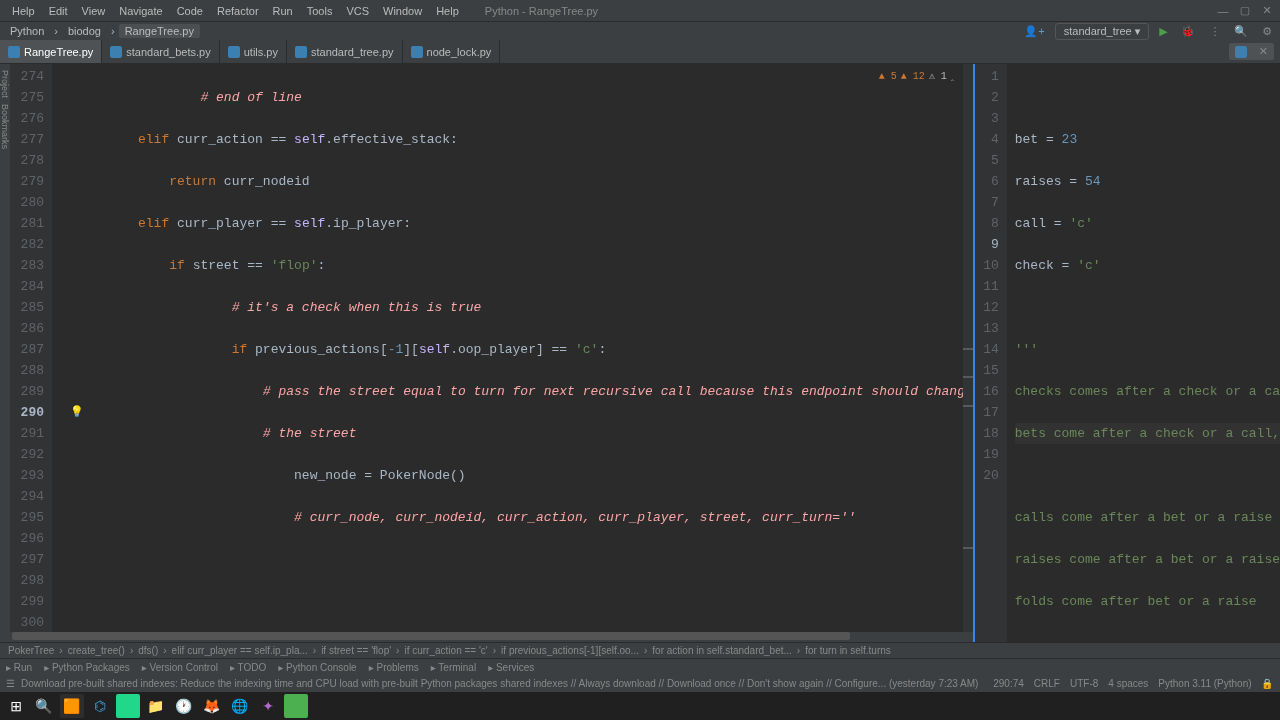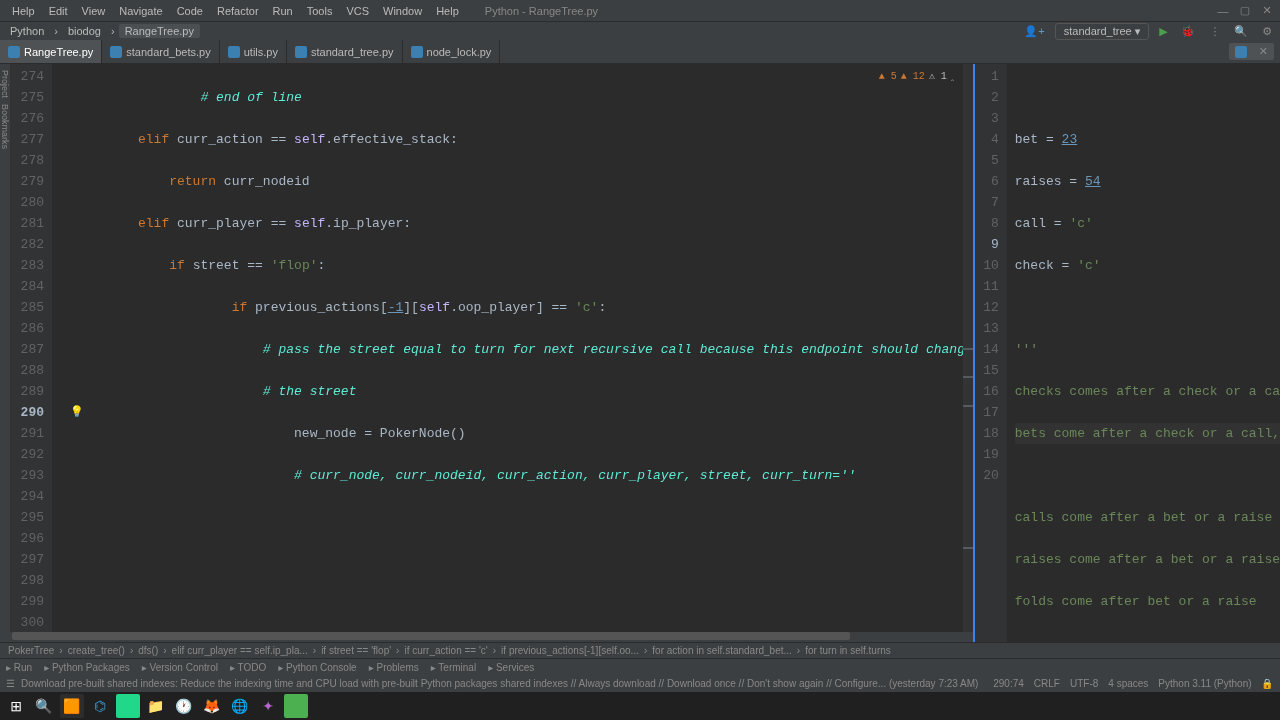--- a/index.html
+++ b/index.html
@@ -126,22 +126,22 @@
   white-space: pre;
   flex: 1;
   overflow: hidden;
 }
 .code-lines .line { height: 21px; }
 
 
 .kw { color: #cc7832; }
 .self { color: #c4b5fd; }
 .str { color: #6a8759; }
-.cm { color: #5eead4; font-style: italic; }
-.num { color: #6897bb; text-decoration: underline; }
+.cm { color: #fca5a5; font-style: italic; }
+.num { color: #6897bb; }
 .box-hl { border: 1px solid #6897bb; border-radius: 2px; padding: 0 1px; margin: 0 -1px;}
 .current-line { background: #323232; }
 
 .scrollbar-horiz {
   height: 10px;
   background: #3c3f41;
 }
 .scroll-thumb-h {
   height: 8px;
   background: #555;
@@ -362,20 +362,21 @@
             <div>298</div>
             <div>299</div>
             <div>300</div>
           </div>
         <div class="code-lines" id="code-left">
 <div class="line">                  <span class="cm"># end of line</span></div>
 <div class="line">          <span class="kw">elif</span> <span>curr_action ==</span> <span class="self">self</span><span>.effective_stack:</span></div>
 <div class="line">              <span class="kw">return</span> <span>curr_nodeid</span></div>
 <div class="line">          <span class="kw">elif</span> <span>curr_player ==</span> <span class="self">self</span><span>.ip_player:</span></div>
 <div class="line">              <span class="kw">if</span> <span>street ==</span> <span class="str">'flop'</span><span>:</span></div>
+<div class="line">                      <span class="cm"># it's a check when this is true</span></div>
 <div class="line">                      <span class="kw">if</span> <span>previous_actions[</span><span class="num">-1</span><span>][</span><span class="self">self</span><span>.oop_player] ==</span> <span class="str">'c'</span><span>:</span></div>
 <div class="line">                          <span class="cm"># pass the street equal to turn for next recursive call because this endpoint should change</span></div>
 <div class="line">                          <span class="cm"># the street</span></div>
 <div class="line">                              <span>new_node = PokerNode()</span></div>
 <div class="line">                              <span class="cm"># curr_node, curr_nodeid, curr_action, curr_player, street, curr_turn=''</span></div>
 
 
 
 
 

